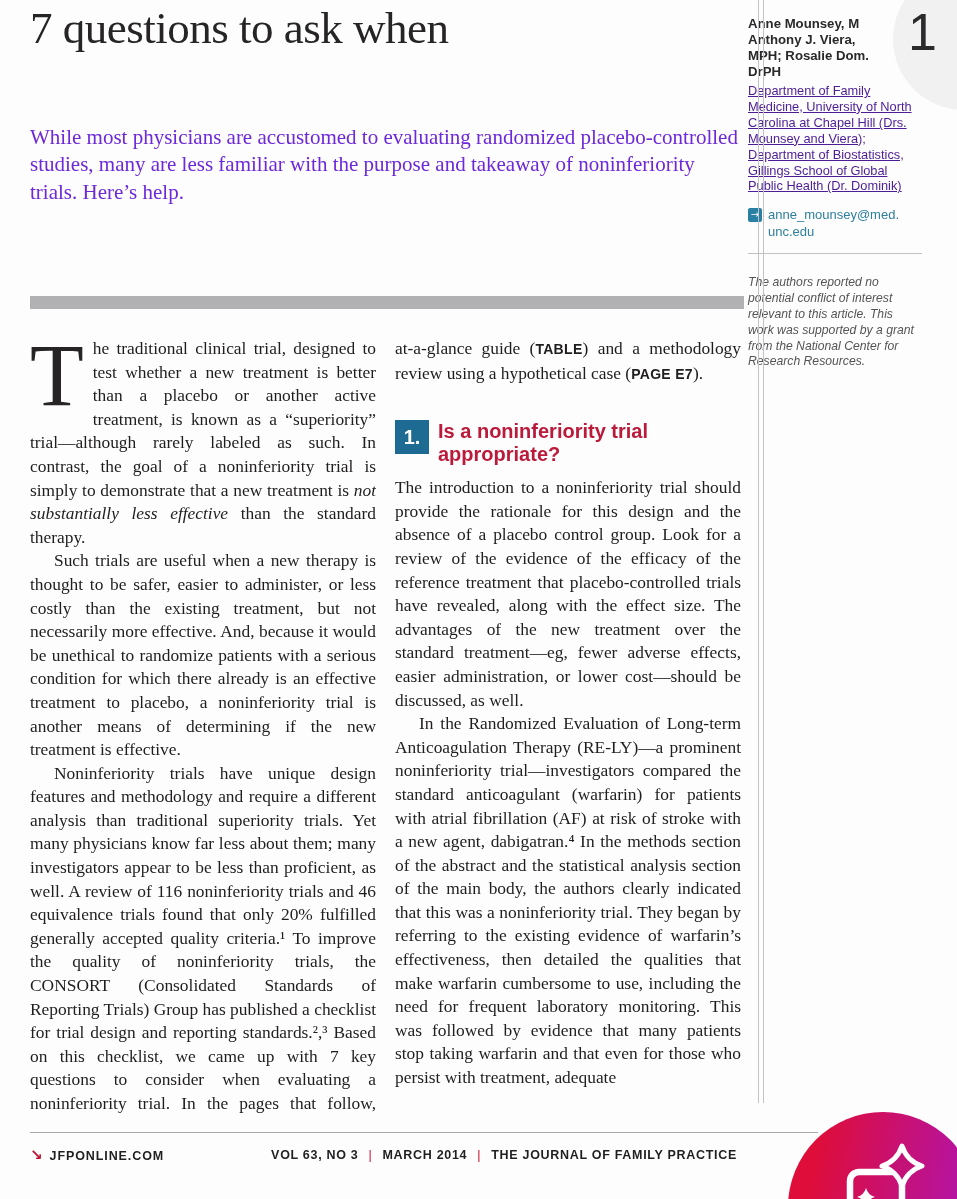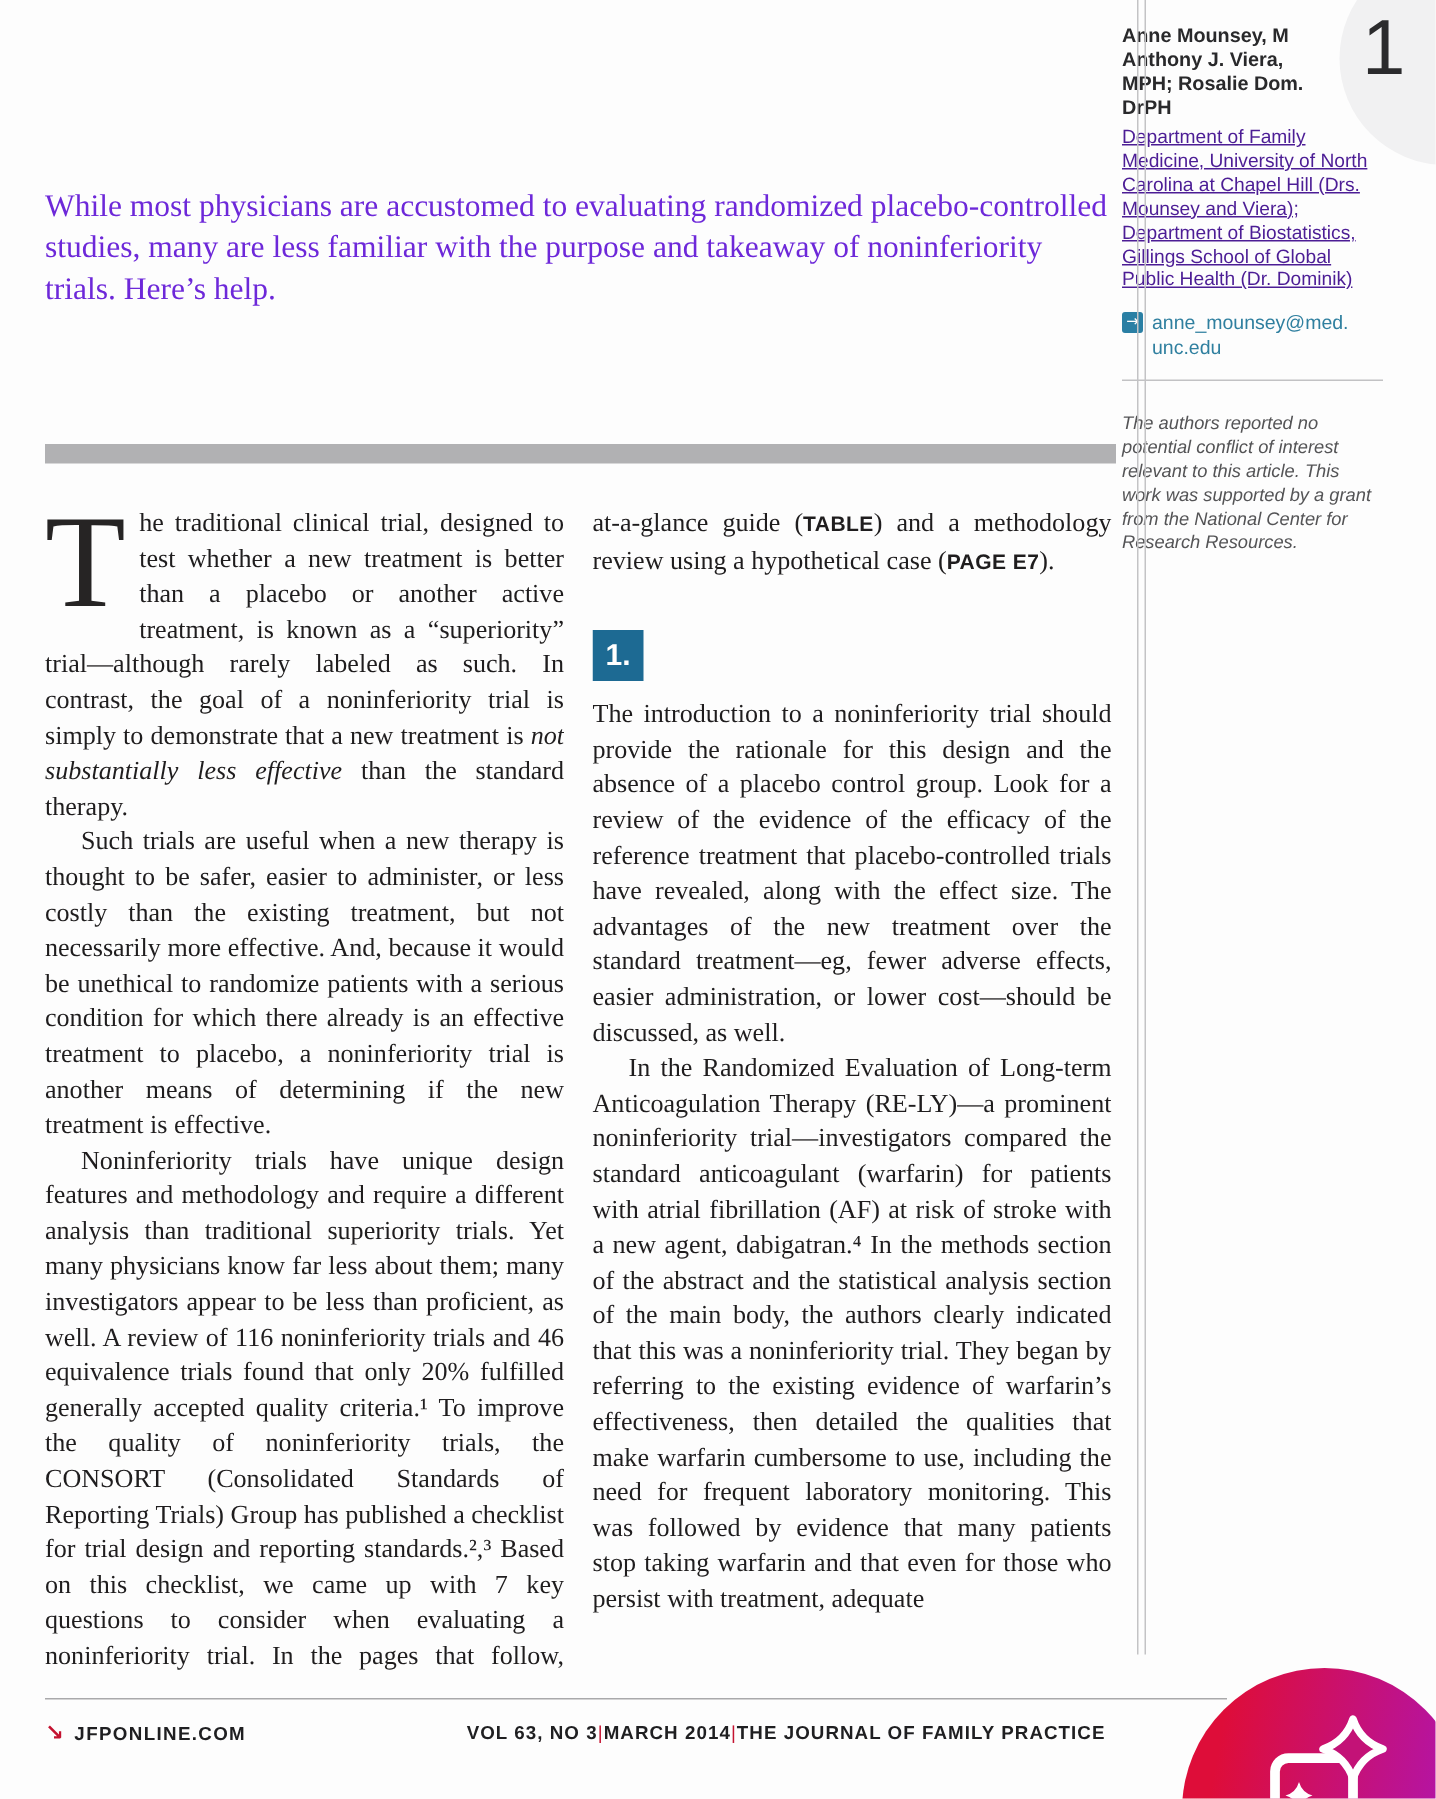--- a/index.html
+++ b/index.html
@@ -47,50 +47,52 @@
   .sb-divider{margin-top:13px;border-top:1px solid #c2c2c4;}
   .disclosure{margin-top:21px;font-style:italic;font-size:12.2px;line-height:15.8px;color:#545456;}
   #vrule{position:absolute;left:758px;top:0;height:1103px;width:4px;
     border-left:1px solid #c3c3c5;border-right:1px solid #c3c3c5;}
 
   
   #frule{position:absolute;left:30px;top:1132px;width:788px;height:1px;background:#a9a9ab;}
   #fleft{position:absolute;left:30px;top:1148px;display:flex;gap:7px;align-items:center;}
   .farrow{color:#c41230;font-weight:bold;font-size:15px;line-height:15px;font-family:"DejaVu Sans",sans-serif;}
   .fsite{font-size:12.5px;letter-spacing:0.9px;font-weight:bold;color:#1f1f21;text-align:center;}
-  #fright{position:absolute;right:220px;top:1148px;display:flex;align-items:center;
+  #fright{position:absolute;right:220px;top:1148px;display:flex;gap:10px;align-items:center;
     font-size:12.5px;letter-spacing:0.7px;font-weight:bold;color:#1f1f21;}
   .pipe{color:#c41230;font-weight:normal;}
 
   
   #brand{position:absolute;left:788px;top:1112px;width:190px;height:190px;border-radius:50%;
     background:linear-gradient(100deg,#de0d39 15%,#b414a5 85%);}
   #brand-icon{position:absolute;left:828px;top:1136px;}
 </style>
 </head>
 <body>
 
 <div id="blob"></div>
 <div id="pagenum">1</div>
 
 <div id="title">
+  <div>7 questions to ask when</div>
 </div>
 <div id="dek">While most physicians are accustomed to evaluating randomized placebo-controlled studies, many are less familiar with the purpose and takeaway of noninferiority trials. Here’s help.</div>
 <div id="graybar"></div>
 
 <div id="col1" class="col">
   <p><span class="dropcap">T</span><span>he traditional clinical trial, designed to test whether a new treatment is better than a placebo or another active treatment, is known as a “superiority” trial—although rarely labeled as such. In contrast, the goal of a noninferiority trial is simply to demonstrate that a new treatment is </span><i>not substantially less effective</i><span> than the standard therapy.</span></p>
   <p class="indent">Such trials are useful when a new therapy is thought to be safer, easier to administer, or less costly than the existing treatment, but not necessarily more effective. And, because it would be unethical to randomize patients with a serious condition for which there already is an effective treatment to placebo, a noninferiority trial is another means of determining if the new treatment is effective.</p>
   <p class="indent">Noninferiority trials have unique design features and methodology and require a different analysis than traditional superiority trials. Yet many physicians know far less about them; many investigators appear to be less than proficient, as well. A review of 116 noninferiority trials and 46 equivalence trials found that only 20% fulfilled generally accepted quality criteria.¹ To improve the quality of noninferiority trials, the CONSORT (Consolidated Standards of Reporting Trials) Group has published a checklist for trial design and reporting standards.²,³ Based on this checklist, we came up with 7 key questions to consider when evaluating a noninferiority trial. In the pages that follow, you’ll also find an</p>
 </div>
 
 <div id="col2" class="col">
   <p><span>at-a-glance guide (</span><span class="kw">TABLE</span><span>) and a methodology review using a hypothetical case (</span><span class="kw">PAGE E7</span><span>).</span></p>
   <div class="q1row">
     <div class="qnum">1.</div>
+    <div class="qhead">Is a noninferiority trial appropriate?</div>
   </div>
   <p>The introduction to a noninferiority trial should provide the rationale for this design and the absence of a placebo control group. Look for a review of the evidence of the efficacy of the reference treatment that placebo-controlled trials have revealed, along with the effect size. The advantages of the new treatment over the standard treatment—eg, fewer adverse effects, easier administration, or lower cost—should be discussed, as well.</p>
   <p class="indent">In the Randomized Evaluation of Long-term Anticoagulation Therapy (RE-LY)—a prominent noninferiority trial—investigators compared the standard anticoagulant (warfarin) for patients with atrial fibrillation (AF) at risk of stroke with a new agent, dabigatran.⁴ In the methods section of the abstract and the statistical analysis section of the main body, the authors clearly indicated that this was a noninferiority trial. They began by referring to the existing evidence of warfarin’s effectiveness, then detailed the qualities that make warfarin cumbersome to use, including the need for frequent laboratory monitoring. This was followed by evidence that many patients stop taking warfarin and that even for those who persist with treatment, adequate</p>
 </div>
 
 <div id="sidebar">
   <div class="auth">
     <div>Anne Mounsey, M</div>
     <div>Anthony J. Viera,</div>
     <div>MPH; Rosalie Dom.</div>

